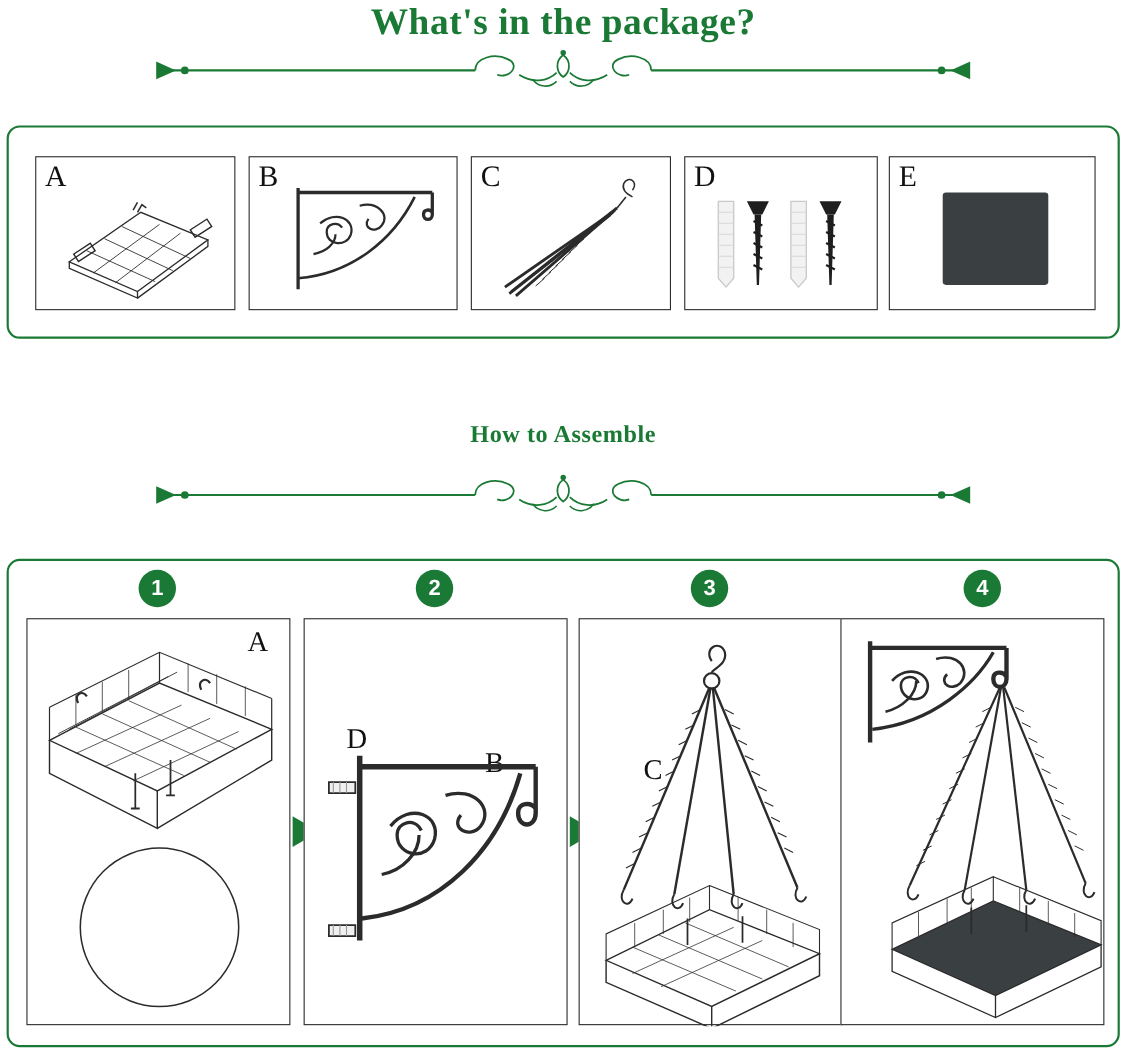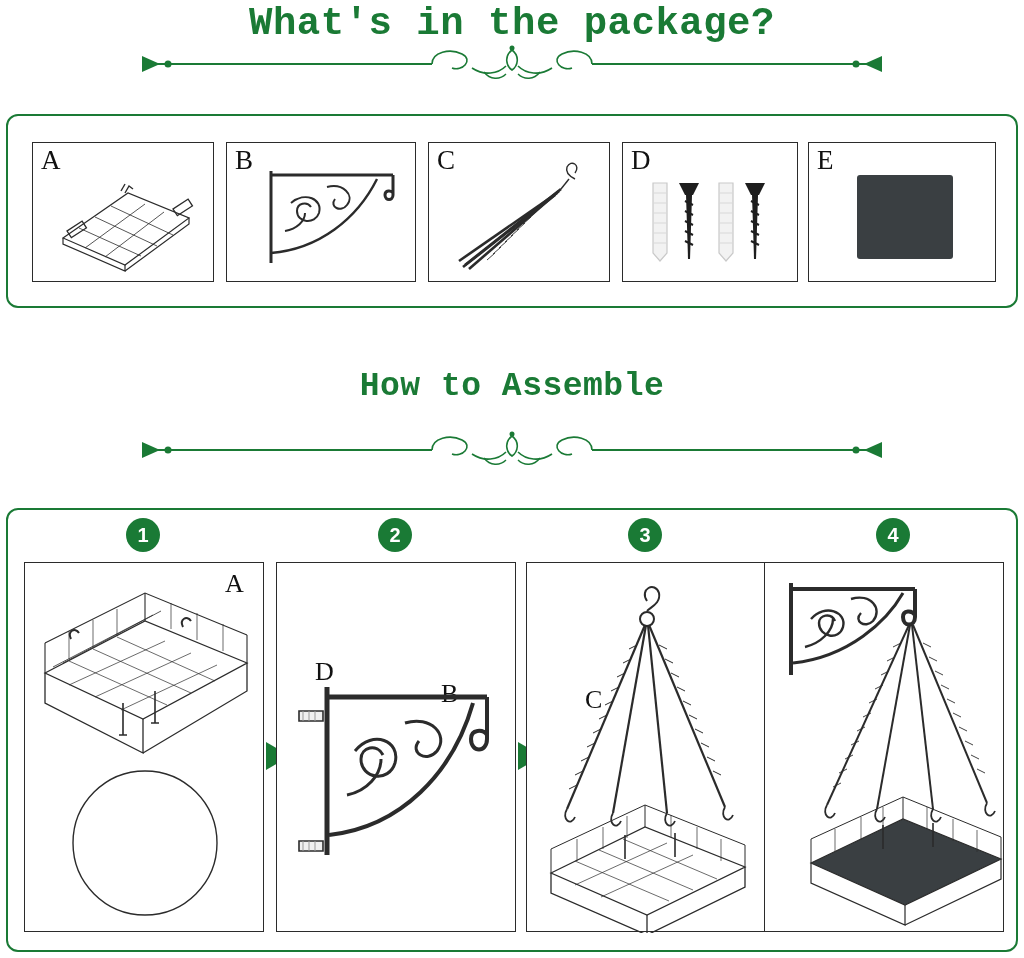--- a/index.html
+++ b/index.html
@@ -26,27 +26,25 @@
     position: absolute;
     width: 100%;
     text-align: center;
     color: #1a7a35;
     font-family: "Liberation Serif", serif;
     font-weight: bold;
     letter-spacing: 0.5px;
   }
   #title-package {
     top: 2px;
-    font-size: 39px;
-    font-family: Liberation Mono, monospace;
+    font-size: 34px;
   }
   #title-assemble {
-    top: 368px;
-    font-size: 33px;
-    font-family: Liberation Mono, monospace;
+    top: 382px;
+    font-size: 22px;
   }
 
   
   .divider {
     position: absolute;
     left: 50%;
     transform: translateX(-50%);
     width: 760px;
     height: 44px;
   }

